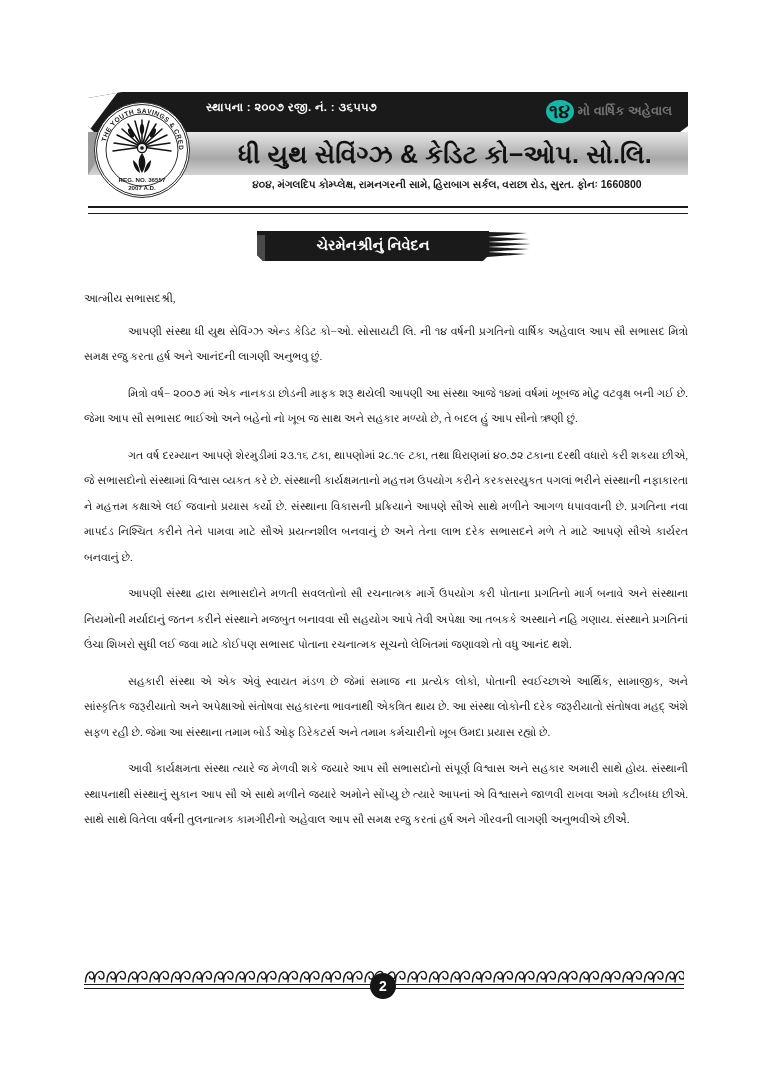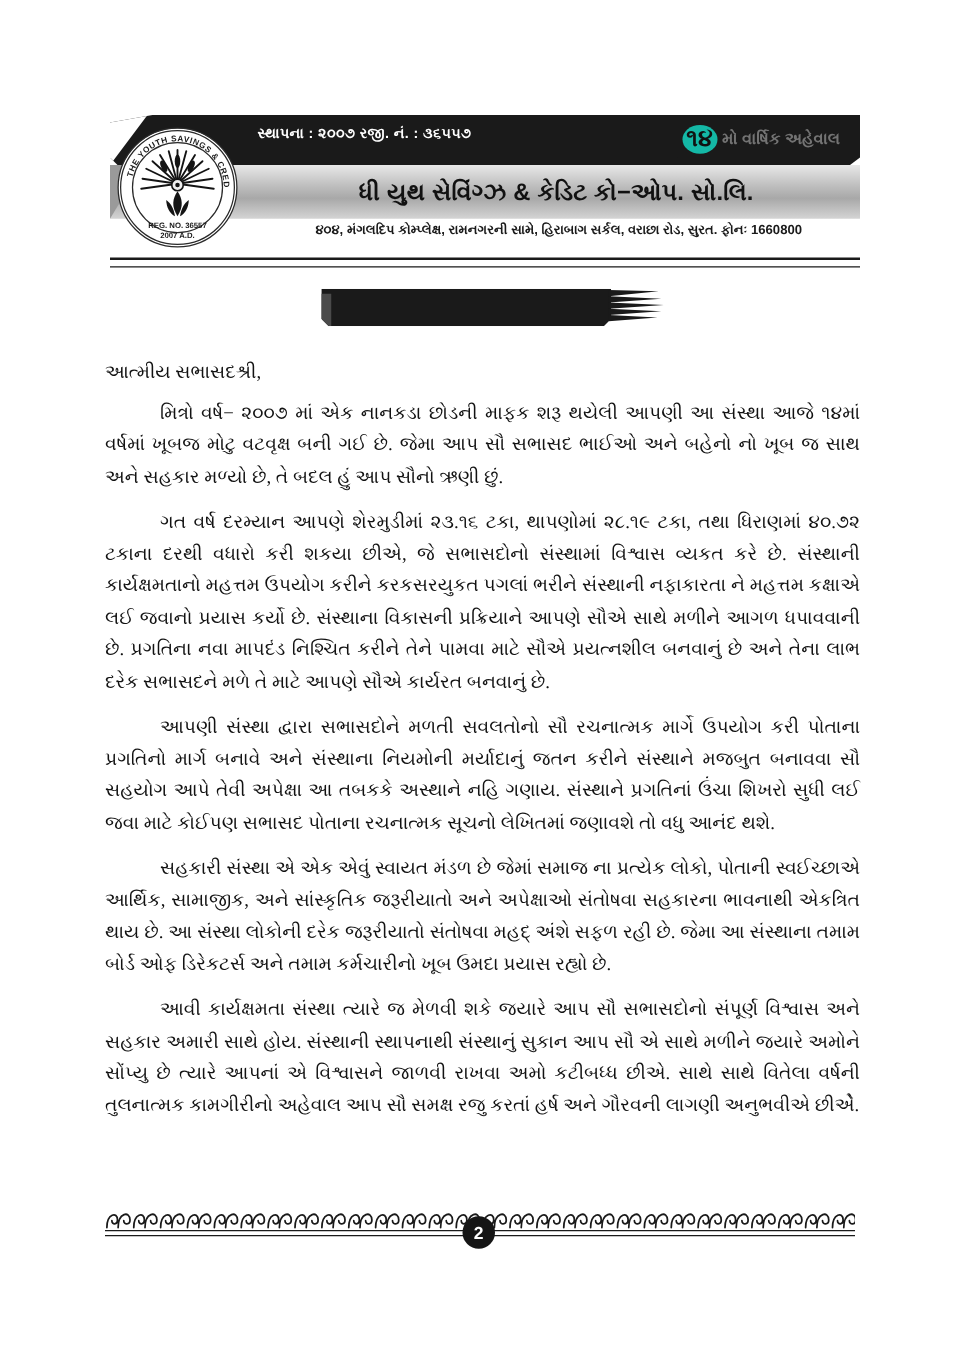--- a/index.html
+++ b/index.html
@@ -116,21 +116,21 @@
   .lh-orgname {
     position: absolute;
     left: 118px;
     right: 4px;
     top: 43px;
     height: 40px;
     display: flex;
     align-items: center;
     justify-content: center;
     font-family: "Liberation Sans", "DejaVu Sans", sans-serif;
-    font-size: 19px;
+    font-size: 25px;
     font-weight: bold;
     color: #111111;
     letter-spacing: .2px;
     white-space: nowrap;
     text-align: center;
   }
 
   .lh-address {
     position: absolute;
     left: 118px;
@@ -211,21 +211,21 @@
   .sb-fray { position: absolute; top: 0; }
   .sb-fray-right { left: 244px; }
 
   
   .body-copy {
     position: absolute;
     left: 84px;
     top: 286px;
     width: 604px;
     font-family: "Liberation Serif", "DejaVu Serif", serif;
-    font-size: 15px;
+    font-size: 11px;
     line-height: 25.5px;
     color: #121212;
     text-align: justify;
     text-justify: inter-word;
   }
   .body-copy p {
     margin: 0 0 11px 0;
     text-indent: 44px;
   }
   .body-copy p.salute-1 { text-indent: 0; margin-bottom: 7px; }
@@ -339,33 +339,35 @@
         <text x="47" y="79" text-anchor="middle" font-family="'Liberation Sans','DejaVu Sans',sans-serif" font-size="6.2" font-weight="bold" fill="#1a1a1a">REG. NO. 36557</text>
         <text x="47" y="87" text-anchor="middle" font-family="'Liberation Sans','DejaVu Sans',sans-serif" font-size="6.2" font-weight="bold" fill="#1a1a1a">2007 A.D.</text>
       </svg>
     </div>
   </div>
 
   <div class="hr-double hr-top"></div>
 
   <div class="section-banner">
     <div class="sb-flag"></div>
+    <div class="sb-label">ચેરમેનશ્રીનું નિવેદન</div>
     <svg class="sb-fray sb-fray-right" width="44" height="30" aria-hidden="true">
       <g fill="#1a1a1a">
         <polygon points="0,1 40,2 0,6"></polygon>
         <polygon points="0,6 42,8 0,11"></polygon>
         <polygon points="0,11 44,13 0,16"></polygon>
         <polygon points="0,16 42,18 0,21"></polygon>
         <polygon points="0,21 39,23 0,26"></polygon>
       </g>
     </svg>
   </div>
 
   <div class="body-copy">
     <p class="salute-1">આત્મીય સભાસદશ્રી,</p>
+    <p>આપણી સંસ્થા ધી યુથ સેવિંગ્ઝ એન્ડ કેડિટ કો−ઓ. સોસાયટી લિ. ની ૧૪ વર્ષની પ્રગતિનો વાર્ષિક અહેવાલ આપ સૌ સભાસદ મિત્રો સમક્ષ રજુ કરતા હર્ષ અને આનંદની લાગણી અનુભવુ છું.</p>
     <p>મિત્રો વર્ષ− ૨૦૦૭ માં  એક નાનકડા છોડની માફક શરૂ થયેલી આપણી આ સંસ્થા આજે ૧૪માં વર્ષમાં ખૂબજ મોટુ વટવૃક્ષ બની ગઈ છે. જેમા આપ સૌ સભાસદ ભાઈઓ અને બહેનો નો ખૂબ જ સાથ અને સહકાર મળ્યો છે, તે બદલ હું આપ સૌનો ઋણી છું.</p>
     <p>ગત વર્ષ દરમ્યાન આપણે શેરમુડીમાં ૨૩.૧૬ ટકા, થાપણોમાં ૨૮.૧૯ ટકા, તથા ધિરાણમાં ૪૦.૭૨ ટકાના દરથી વધારો કરી શકયા છીએ, જે સભાસદોનો સંસ્થામાં વિશ્વાસ વ્યકત કરે છે. સંસ્થાની કાર્યક્ષમતાનો મહત્તમ ઉપયોગ કરીને કરકસરયુકત પગલાં ભરીને સંસ્થાની નફાકારતા ને મહત્તમ કક્ષાએ લઈ જવાનો પ્રયાસ કર્યો છે. સંસ્થાના વિકાસની પ્રક્રિયાને આપણે સૌએ સાથે મળીને આગળ ધપાવવાની છે. પ્રગતિના નવા માપદંડ નિશ્ચિત કરીને તેને પામવા માટે સૌએ પ્રયત્નશીલ બનવાનું છે અને તેના લાભ દરેક સભાસદને મળે તે માટે આપણે સૌએ કાર્યરત બનવાનું છે.</p>
     <p>આપણી સંસ્થા દ્વારા સભાસદોને મળતી સવલતોનો સૌ રચનાત્મક માર્ગે ઉપયોગ કરી પોતાના પ્રગતિનો માર્ગ બનાવે અને સંસ્થાના નિયમોની મર્યાદાનું જતન કરીને સંસ્થાને મજબુત બનાવવા સૌ સહયોગ આપે તેવી અપેક્ષા આ તબકકે  અસ્થાને નહિ ગણાય. સંસ્થાને પ્રગતિનાં ઉંચા શિખરો સુધી લઈ જવા માટે કોઈપણ સભાસદ પોતાના રચનાત્મક સૂચનો લેખિતમાં જણાવશે તો વધુ આનંદ થશે.</p>
     <p>સહકારી સંસ્થા એ એક એવું સ્વાયત મંડળ છે જેમાં સમાજ ના પ્રત્યેક લોકો, પોતાની સ્વઈચ્છાએ આર્થિક, સામાજીક, અને સાંસ્કૃતિક જરૂરીયાતો અને અપેક્ષાઓ સંતોષવા સહકારના ભાવનાથી એકત્રિત થાય છે. આ સંસ્થા લોકોની દરેક જરૂરીયાતો સંતોષવા મહદ્ અંશે સફળ રહી છે. જેમા આ સંસ્થાના તમામ બોર્ડ ઓફ ડિરેકટર્સ અને તમામ કર્મચારીનો ખૂબ ઉમદા પ્રયાસ રહ્યો છે.</p>
     <p>આવી કાર્યક્ષમતા સંસ્થા ત્યારે જ મેળવી શકે જયારે આપ સૌ સભાસદોનો સંપૂર્ણ વિશ્વાસ અને સહકાર અમારી સાથે હોય. સંસ્થાની સ્થાપનાથી સંસ્થાનું સુકાન આપ સૌ એ સાથે મળીને જયારે અમોને સોંપ્યુ છે ત્યારે આપનાં એ વિશ્વાસને જાળવી રાખવા અમો કટીબધ્ધ છીએ. સાથે સાથે વિતેલા વર્ષની તુલનાત્મક કામગીરીનો અહેવાલ આપ સૌ સમક્ષ રજુ કરતાં હર્ષ અને ગૌરવની લાગણી અનુભવીએ છીએે.</p>
   </div>
 
   <div class="footer">
     <svg class="footer-scroll" width="600" height="22" aria-hidden="true">
       <g id="scrolls" fill="none" stroke="#1a1a1a" stroke-width="1.5">

